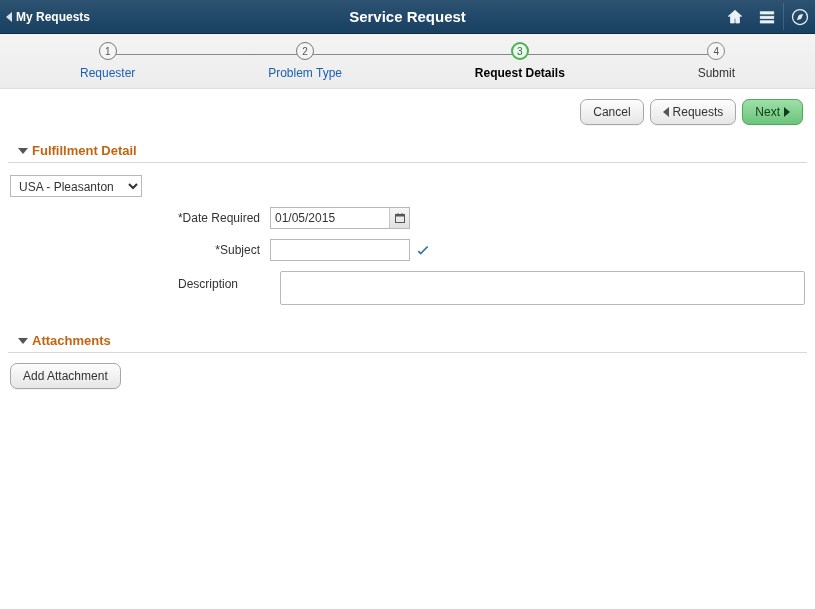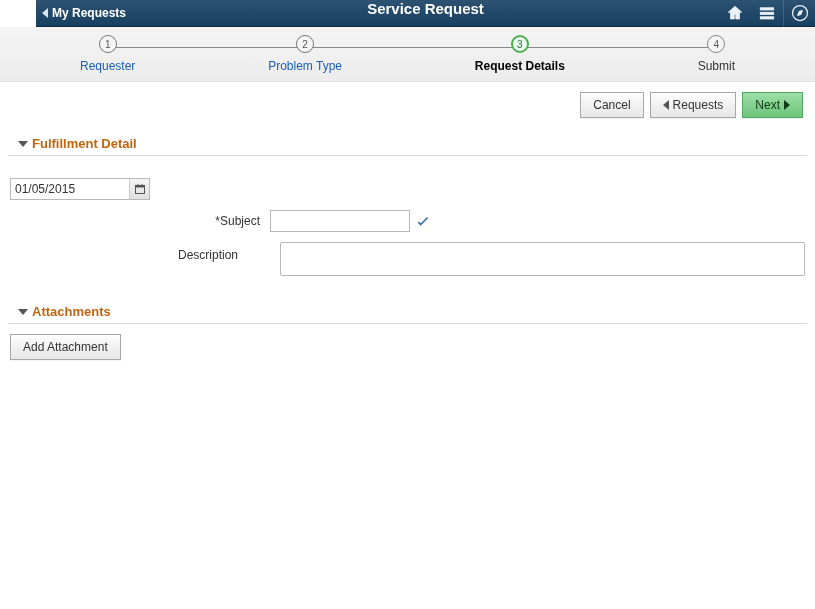--- a/index.html
+++ b/index.html
@@ -1,25 +1,25 @@
 <!DOCTYPE html>
 <html><head>
 <meta charset="utf-8">
 <style>
   * { box-sizing: border-box; margin: 0; padding: 0; }
   html, body { width: 815px; height: 609px; font-family: Arial, Helvetica, sans-serif; font-size: 12px; background: #fff; color: #333; }
   
   .header {
-    height: 27px;
+    height: 34px;
     background: linear-gradient(to bottom, #2d5272 0%, #184061 100%);
     border-bottom: 1px solid #0d2b44;
     display: flex;
+    align-items: center;
     position: relative;
     color: #fff;
-    margin-left: 36px;
   }
   .back-link {
     display: flex; align-items: center; gap: 4px;
     padding: 0 10px 0 6px;
     height: 100%;
     font-weight: bold;
     font-size: 12px;
     cursor: pointer;
   }
   .back-caret {
@@ -88,21 +88,21 @@
   .step.active .label { color: #000; font-weight: bold; }
   .step.upcoming .label { color: #333; }
   .step.upcoming { cursor: default; }
   
   .actions {
     display: flex; justify-content: flex-end; gap: 6px;
     padding: 10px 12px 6px;
   }
   .btn {
     border: 1px solid #a7a7a7;
-    border-radius: 0;
+    border-radius: 7px;
     background: linear-gradient(to bottom, #fdfdfd, #e6e6e6);
     padding: 5px 12px;
     font-size: 12px;
     cursor: pointer;
     color: #333;
     box-shadow: 0 1px 0 rgba(0,0,0,0.05);
     display: inline-flex; align-items: center; gap: 4px;
   }
   .btn.green {
     background: linear-gradient(to bottom, #9edfa7, #6cc47b);
@@ -256,22 +256,28 @@
   </button>
 </div>
 
 <div class="section-hdr">
   <span class="disclose-down"></span>
   <span class="title">Fulfillment Detail</span>
 </div>
 
 <div class="form">
   <div class="frow">
+    <div class="fcontrol">
+      <select>
+        <option>USA - Pleasanton</option>
+      </select>
+    </div>
   </div>
   <div class="frow">
+    <div class="flabel">*Date Required</div>
     <div class="fcontrol">
       <div class="date-wrap">
         <input type="text" value="01/05/2015" style="">
         <div class="cal-btn">
           <svg width="12" height="12" viewBox="0 0 24 24">
               <rect x="3" y="5" width="18" height="16" fill="none" stroke="#555" stroke-width="2"></rect>
               <rect x="3" y="5" width="18" height="4" fill="#555"></rect>
               <line x1="8" y1="2" x2="8" y2="7" stroke="#555" stroke-width="2"></line>
               <line x1="16" y1="2" x2="16" y2="7" stroke="#555" stroke-width="2"></line>
             </svg>

